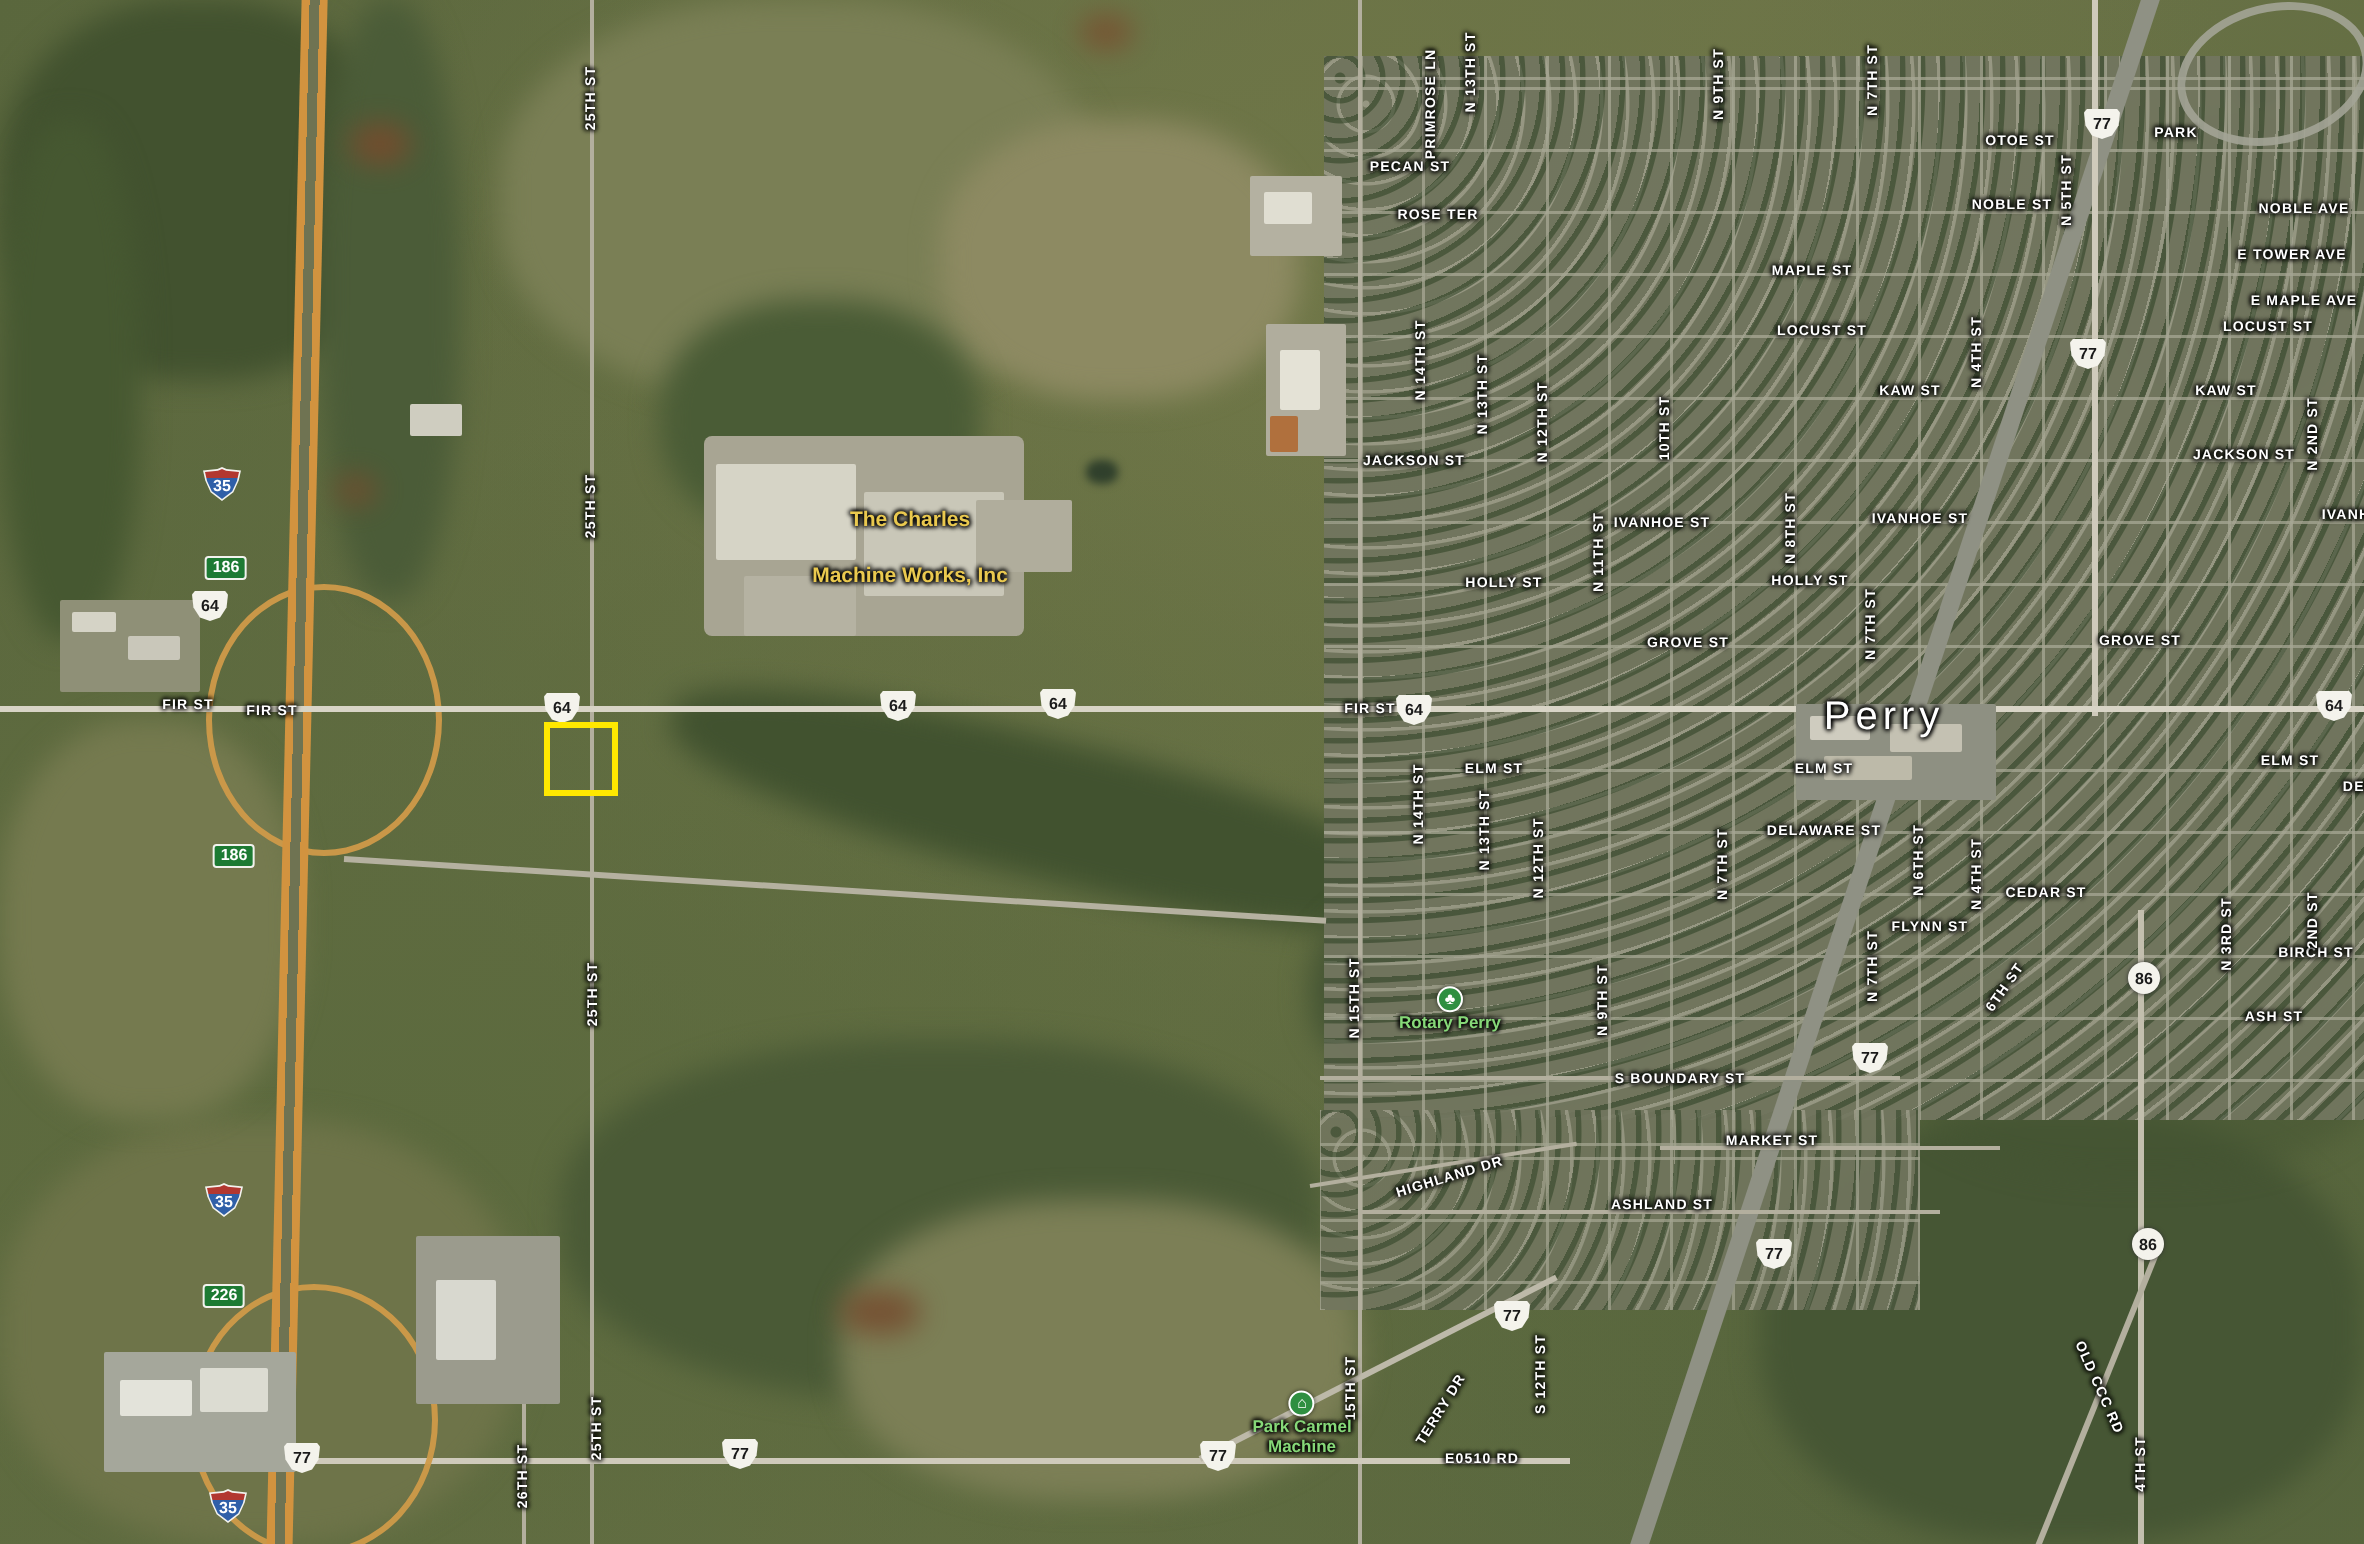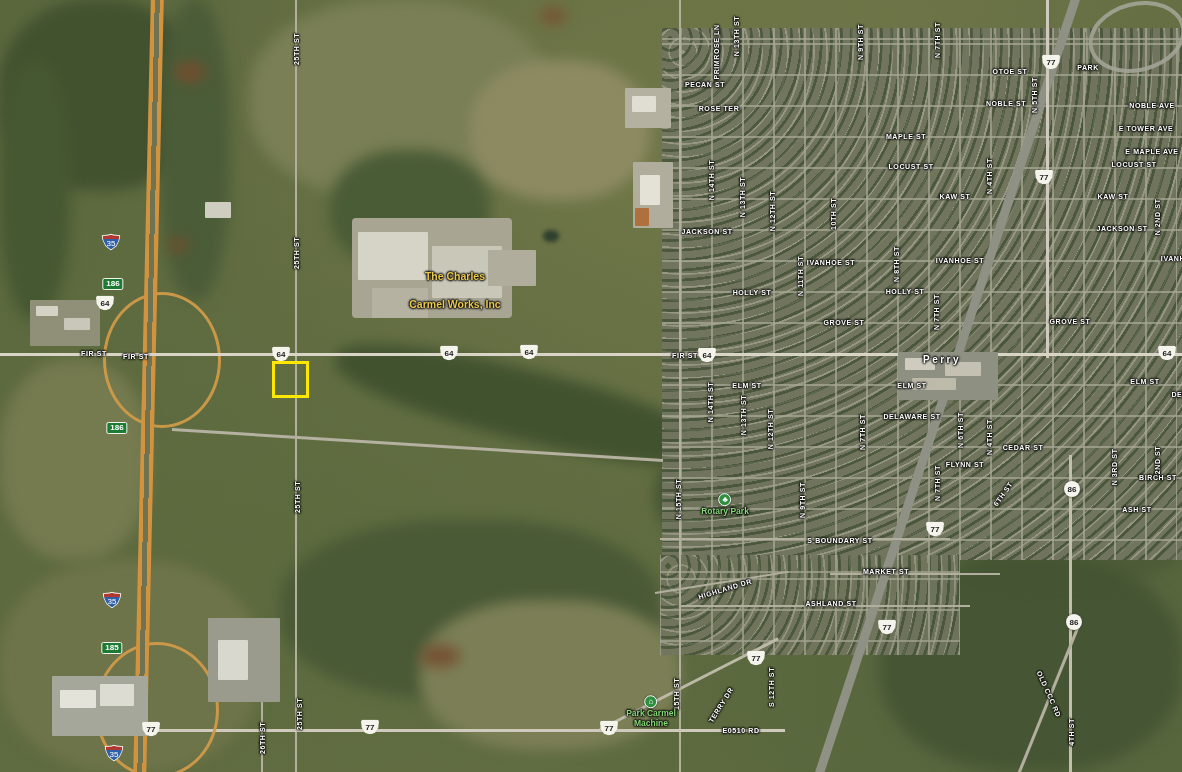--- a/index.html
+++ b/index.html
@@ -22,35 +22,35 @@
     background-image:
       repeating-linear-gradient(0deg, rgba(170,170,152,.75) 0 1.5px, transparent 1.5px 31px),
       repeating-linear-gradient(90deg, rgba(170,170,152,.75) 0 1.5px, transparent 1.5px 31px),
       repeating-radial-gradient(circle at 8px 11px, rgba(42,62,33,.55) 0 2.5px, transparent 3px 10px),
       repeating-radial-gradient(circle at 21px 24px, rgba(210,205,190,.4) 0 1.5px, transparent 2px 13px);
   }
   .lbl{position:absolute;white-space:nowrap;color:#fff;font-size:7px;font-weight:700;
     letter-spacing:.6px;
     text-shadow:0 1px 2px rgba(0,0,0,.95),0 -1px 2px rgba(0,0,0,.95),1px 0 2px rgba(0,0,0,.95),-1px 0 2px rgba(0,0,0,.95);
     transform:translate(-50%,-50%);}
-  .lbl.city{font-size:10px;font-weight:700;letter-spacing:2.5px;}
+  .lbl.city{font-size:20px;font-weight:400;letter-spacing:2.5px;}
   .poi{position:absolute;display:flex;flex-direction:column;align-items:center;transform:translate(-50%,-50%);line-height:1.15;}
   .poi .pline{white-space:nowrap;font-weight:700;
     text-shadow:0 1px 2px rgba(0,0,0,.95),0 -1px 2px rgba(0,0,0,.95),1px 0 2px rgba(0,0,0,.95),-1px 0 2px rgba(0,0,0,.95);}
   .poi.business .pline{color:#eac94f;font-size:10.5px;}
   .poi.park .pline{color:#86d878;font-size:8.5px;}
   .poi .picon{width:11px;height:11px;border-radius:50%;background:#2f8f41;border:1.5px solid #fff;
     color:#fff;font-size:8px;line-height:11px;text-align:center;margin-bottom:1px;box-shadow:0 0 2px rgba(0,0,0,.6);}
   .shield{position:absolute;transform:translate(-50%,-50%);display:flex;align-items:center;justify-content:center;}
   .sh-out{display:flex;align-items:center;justify-content:center;}
   .sh-interstate{width:19px;height:17px;background:#f2f2ee;
     clip-path:polygon(50% 0%,62% 6%,100% 10%,94% 40%,80% 74%,50% 100%,20% 74%,6% 40%,0% 10%,38% 6%);}
   .sh-interstate .in{width:17px;height:15px;margin-top:0;background:linear-gradient(#b23730 0 31%,#2f5fa8 31%);
     clip-path:polygon(50% 0%,62% 6%,100% 10%,94% 40%,80% 74%,50% 100%,20% 74%,6% 40%,0% 10%,38% 6%);
-    color:#fff;font-size:8px;font-weight:400;display:flex;align-items:center;justify-content:center;padding-top:1px;box-sizing:border-box;}
+    color:#fff;font-size:8px;font-weight:700;display:flex;align-items:center;justify-content:center;padding-top:1px;box-sizing:border-box;}
   .sh-us{width:18px;height:15px;background:#f4f3ec;filter:drop-shadow(0 0 1px #333);
     clip-path:polygon(8% 0,92% 0,100% 12%,96% 55%,78% 88%,50% 100%,22% 88%,4% 55%,0 12%);
     color:#1a1a1a;font-size:8px;font-weight:700;display:flex;align-items:center;justify-content:center;}
   .sh-exit{background:#1d7a33;border:1px solid #f2f2ee;color:#fff;font-size:8px;font-weight:700;
     padding:1px 3px;border-radius:2px;line-height:1;}
   .sh-circle{width:16px;height:16px;border-radius:50%;background:#f4f3ec;filter:drop-shadow(0 0 1px #333);
     color:#1a1a1a;font-size:8px;font-weight:700;display:flex;align-items:center;justify-content:center;}
   #selbox{position:absolute;border:3px solid #ffe800;background:transparent;}
 </style>
 </head>
@@ -274,37 +274,37 @@
       <span class="shield" style="left: 151px; top: 729px;">
         <span class="sh-out sh-us">77</span>
       </span>
       <span class="shield" style="left: 113px; top: 284px;">
         <span class="sh-out sh-exit">186</span>
       </span>
       <span class="shield" style="left: 117px; top: 428px;">
         <span class="sh-out sh-exit">186</span>
       </span>
       <span class="shield" style="left: 112px; top: 648px;">
-        <span class="sh-out sh-exit">185</span>
+        <span class="sh-out sh-exit">226</span>
       </span>
       <span class="shield" style="left: 1072px; top: 489px;">
         <span class="sh-out sh-circle">86</span>
       </span>
       <span class="shield" style="left: 1074px; top: 622px;">
         <span class="sh-out sh-circle">86</span>
       </span>
     </div>
   <div id="pois">
-      <div class="poi business" style="left: 455px; top: 290px; gap: 16px;">
+      <div class="poi business" style="left: 455px; top: 274px; gap: 16px;">
         <span class="pline">The Charles</span>
-        <span class="pline">Carmel Works, Inc</span>
+        <span class="pline">Machine Works, Inc</span>
       </div>
       <div class="poi park" style="left: 725px; top: 505px;">
         <span class="picon">♣</span>
-        <span class="pline">Rotary Park</span>
+        <span class="pline">Rotary Perry</span>
       </div>
       <div class="poi park" style="left: 651px; top: 712px;">
         <span class="picon">⌂</span>
         <span class="pline">Park Carmel</span>
         <span class="pline">Machine</span>
       </div>
     </div>
 
   <div id="selbox" style="left: 272px; top: 361px; width: 31px; height: 31px; border-color: rgb(255, 232, 0);"></div>
 </div>

